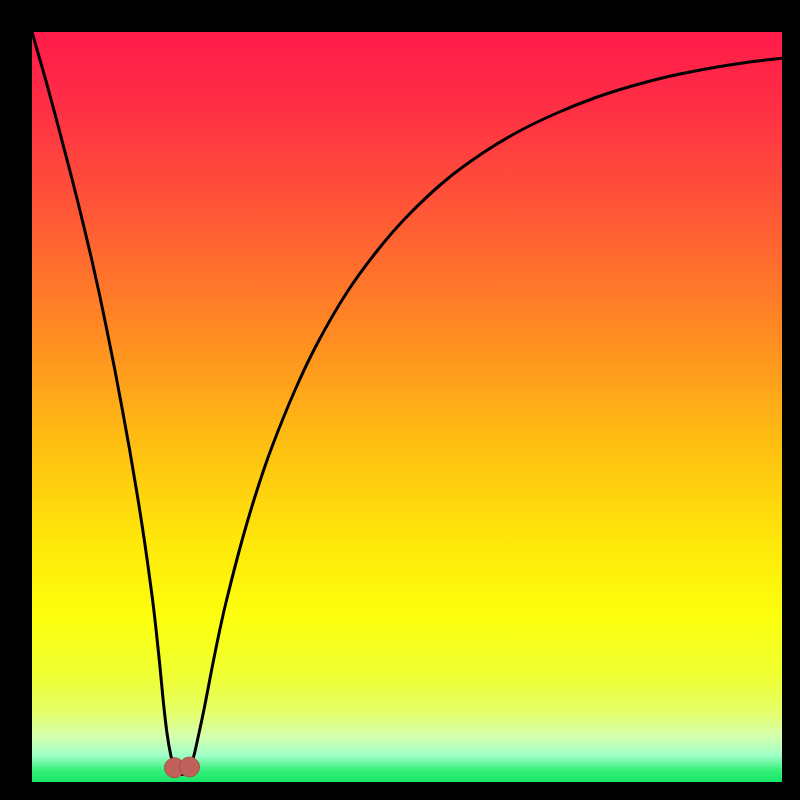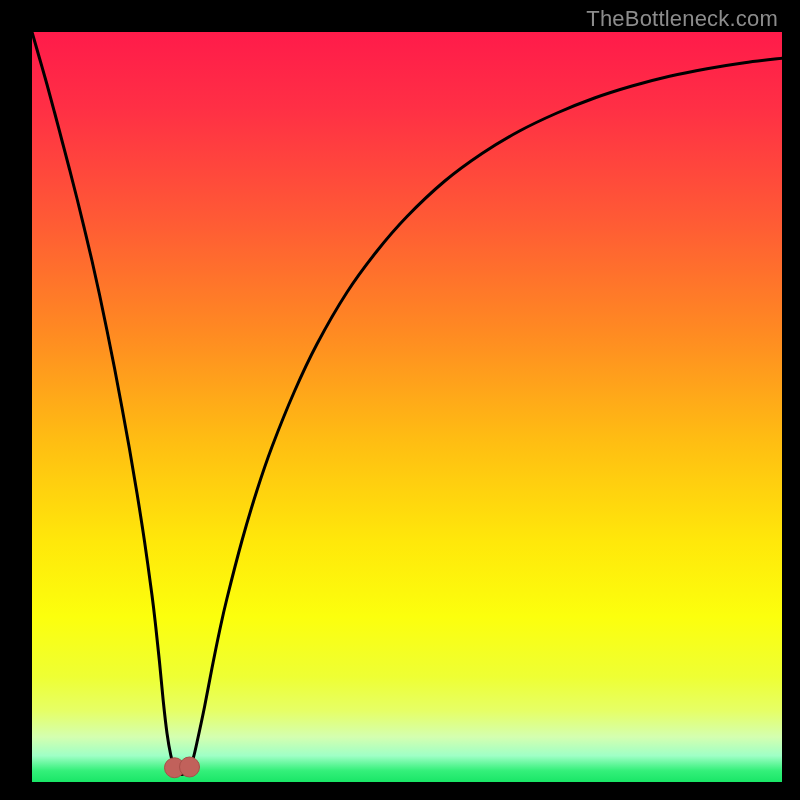--- a/index.html
+++ b/index.html
@@ -70,14 +70,13 @@
       <rect x="0" y="0" width="750" height="750" fill="url(#bg-grad)"></rect>
     </svg>
     <svg class="curve" width="750" height="750" viewBox="0 0 750 750" preserveAspectRatio="none">
       <path id="curve-path" d="M 0.00 0.00 C 1.25 4.38, 5.00 17.50, 7.50 26.25 C 10.00 35.00, 12.50 43.50, 15.00 52.50 C 17.50 61.50, 20.00 70.88, 22.50 80.25 C 25.00 89.63, 27.50 99.25, 30.00 108.75 C 32.50 118.25, 35.00 127.63, 37.50 137.25 C 40.00 146.88, 42.50 156.50, 45.00 166.50 C 47.50 176.50, 50.00 186.88, 52.50 197.25 C 55.00 207.63, 57.50 217.88, 60.00 228.75 C 62.50 239.63, 65.00 250.88, 67.50 262.50 C 70.00 274.13, 72.50 286.25, 75.00 298.50 C 77.50 310.75, 80.00 323.12, 82.50 336.00 C 85.00 348.87, 87.50 362.25, 90.00 375.75 C 92.50 389.25, 95.00 402.75, 97.50 417.00 C 100.00 431.25, 102.50 445.88, 105.00 461.25 C 107.50 476.63, 110.00 492.25, 112.50 509.25 C 115.00 526.25, 118.13 549.00, 120.00 563.25 C 121.88 577.50, 122.50 583.63, 123.75 594.75 C 125.00 605.88, 126.25 617.63, 127.50 630.00 C 128.75 642.38, 130.00 657.13, 131.25 669.00 C 132.50 680.88, 133.75 692.25, 135.00 701.25 C 136.25 710.25, 137.50 717.25, 138.75 723.00 C 140.00 728.75, 141.25 732.75, 142.50 735.75 C 143.75 738.75, 145.00 739.88, 146.25 741.00 C 147.50 742.13, 148.75 742.63, 150.00 742.50 C 151.25 742.38, 152.50 741.50, 153.75 740.25 C 155.00 739.00, 156.25 737.38, 157.50 735.00 C 158.75 732.63, 160.00 730.13, 161.25 726.00 C 162.50 721.88, 163.13 718.75, 165.00 710.25 C 166.88 701.75, 170.00 687.38, 172.50 675.00 C 175.00 662.63, 177.50 648.63, 180.00 636.00 C 182.50 623.38, 185.00 610.88, 187.50 599.25 C 190.00 587.63, 191.25 581.38, 195.00 566.25 C 198.75 551.13, 205.00 526.50, 210.00 508.50 C 215.00 490.50, 220.00 473.88, 225.00 458.25 C 230.00 442.63, 233.75 431.25, 240.00 414.75 C 246.25 398.25, 255.00 376.38, 262.50 359.25 C 270.00 342.13, 276.25 328.50, 285.00 312.00 C 293.75 295.50, 305.00 275.75, 315.00 260.25 C 325.00 244.75, 335.00 231.63, 345.00 219.00 C 355.00 206.38, 363.75 196.13, 375.00 184.50 C 386.25 172.88, 400.00 159.75, 412.50 149.25 C 425.00 138.75, 437.50 129.88, 450.00 121.50 C 462.50 113.13, 475.00 105.75, 487.50 99.00 C 500.00 92.25, 512.50 86.50, 525.00 81.00 C 537.50 75.50, 550.00 70.50, 562.50 66.00 C 575.00 61.50, 587.50 57.63, 600.00 54.00 C 612.50 50.38, 625.00 47.13, 637.50 44.25 C 650.00 41.38, 662.50 39.00, 675.00 36.75 C 687.50 34.50, 700.00 32.50, 712.50 30.75 C 725.00 29.00, 743.75 27.00, 750.00 26.25" fill="none" stroke="#000000" stroke-width="3" stroke-linejoin="round" stroke-linecap="round"></path>
       <g id="markers">
           <circle cx="142.50" cy="735.75" r="10" fill="#c1615b" stroke="#a84f49" stroke-width="1"></circle>
           <circle cx="157.50" cy="735.00" r="10" fill="#c1615b" stroke="#a84f49" stroke-width="1"></circle>
         </g>
     </svg>
   </div>
-  <div class="watermark">TheBottleneck.com</div>
 </div>
 
 </body></html>

